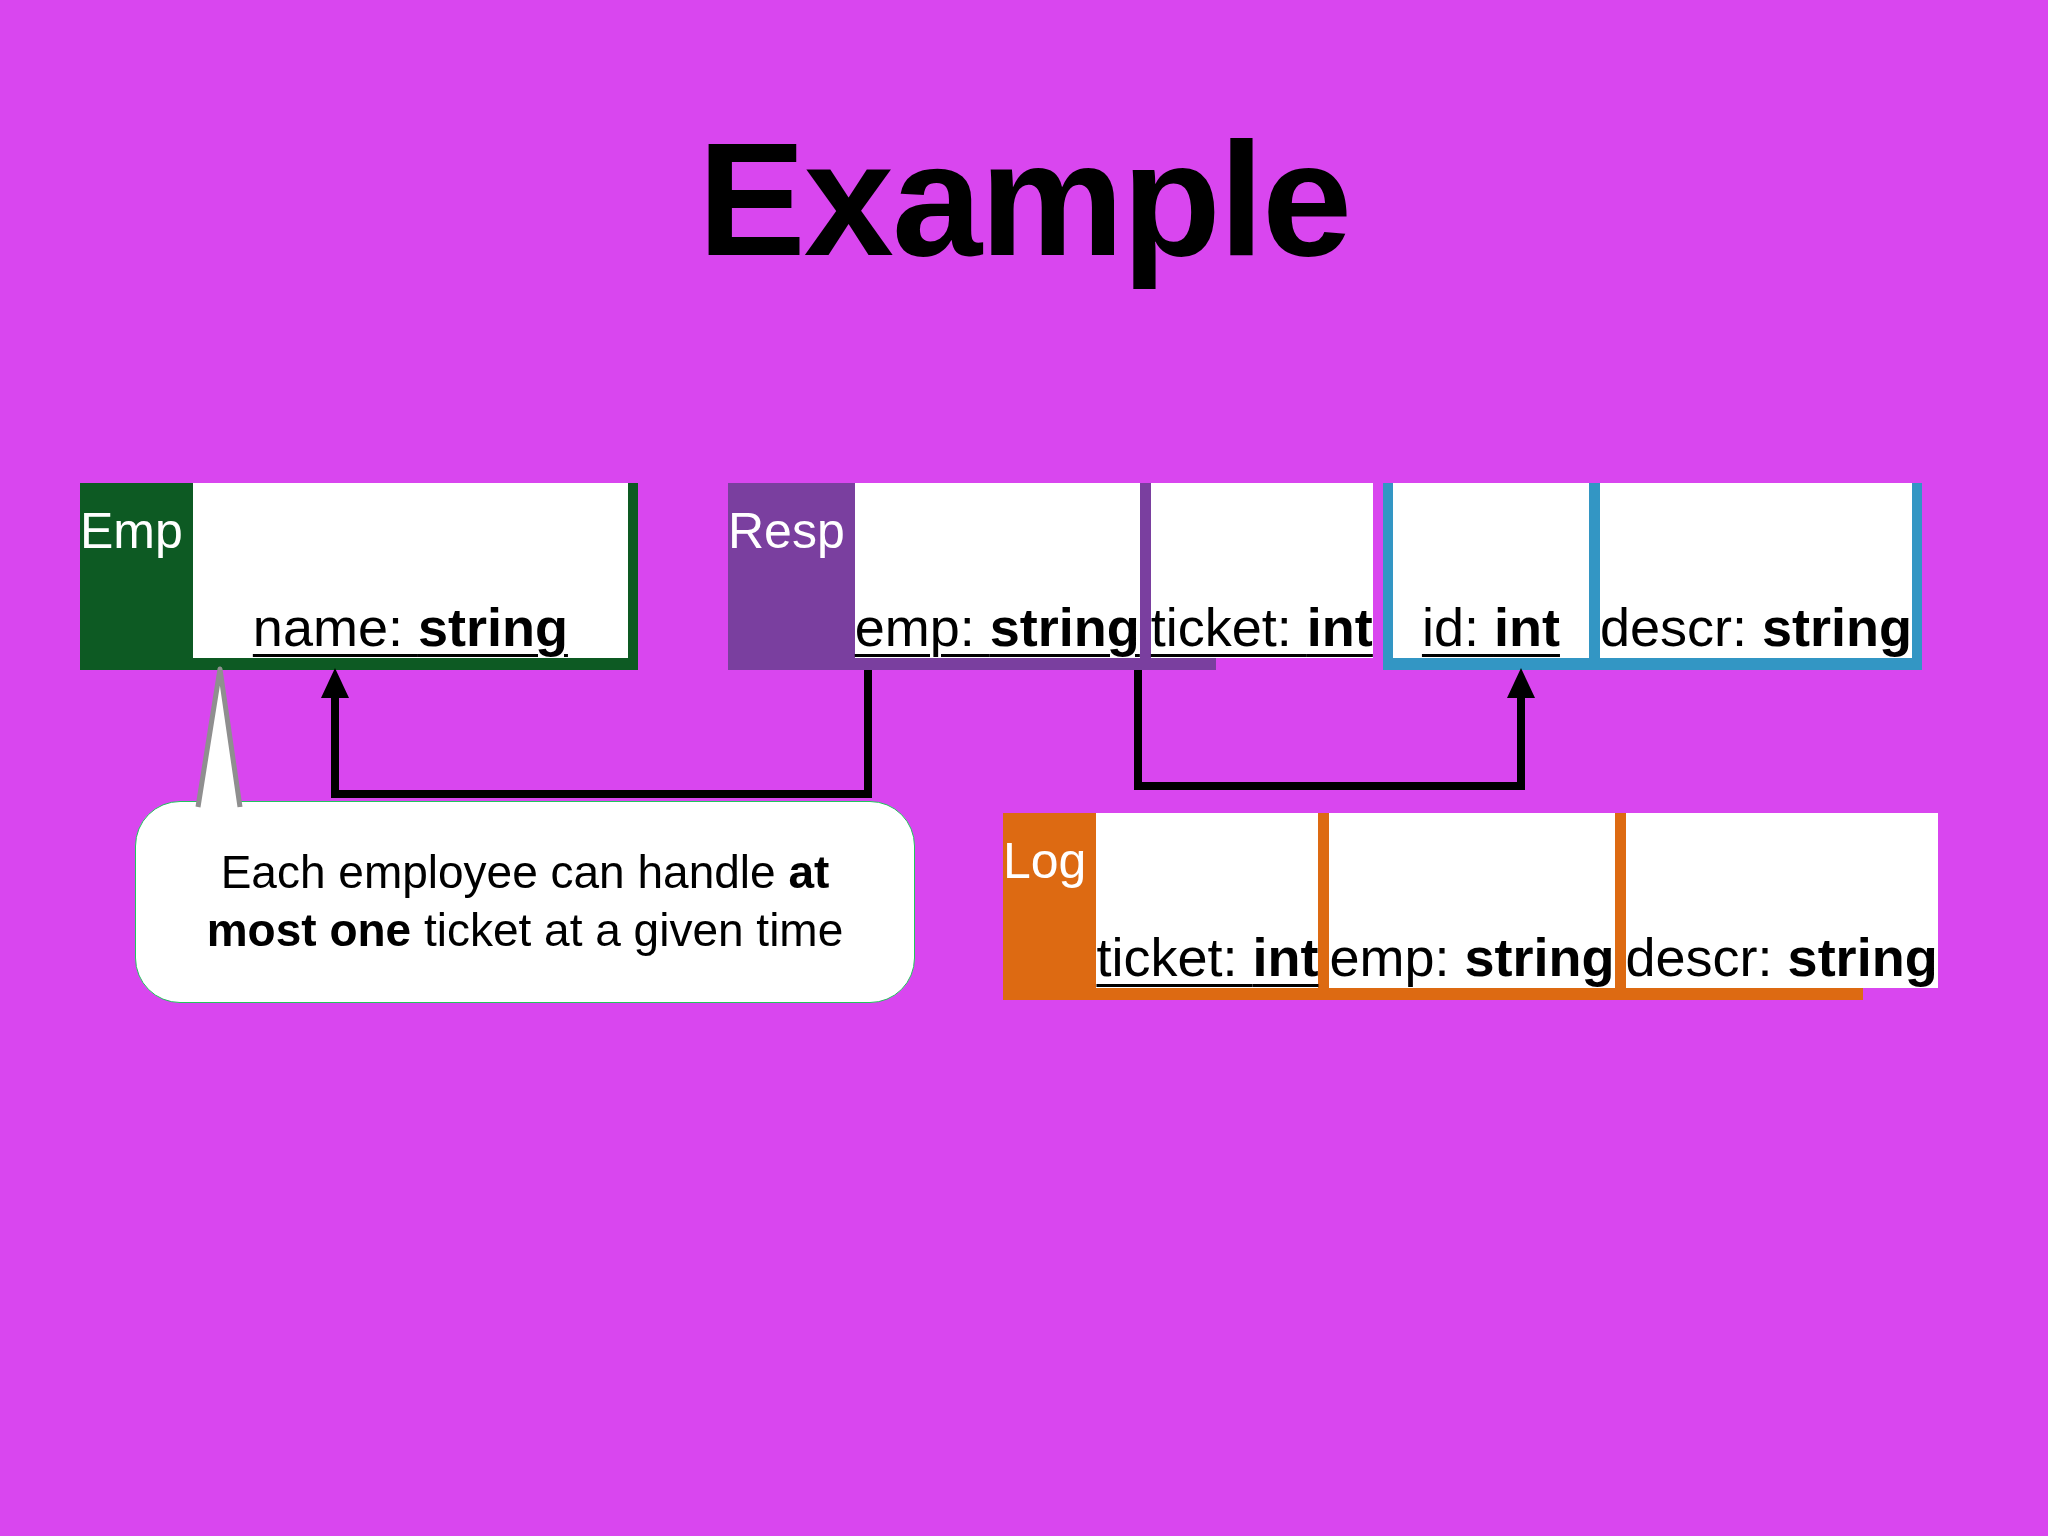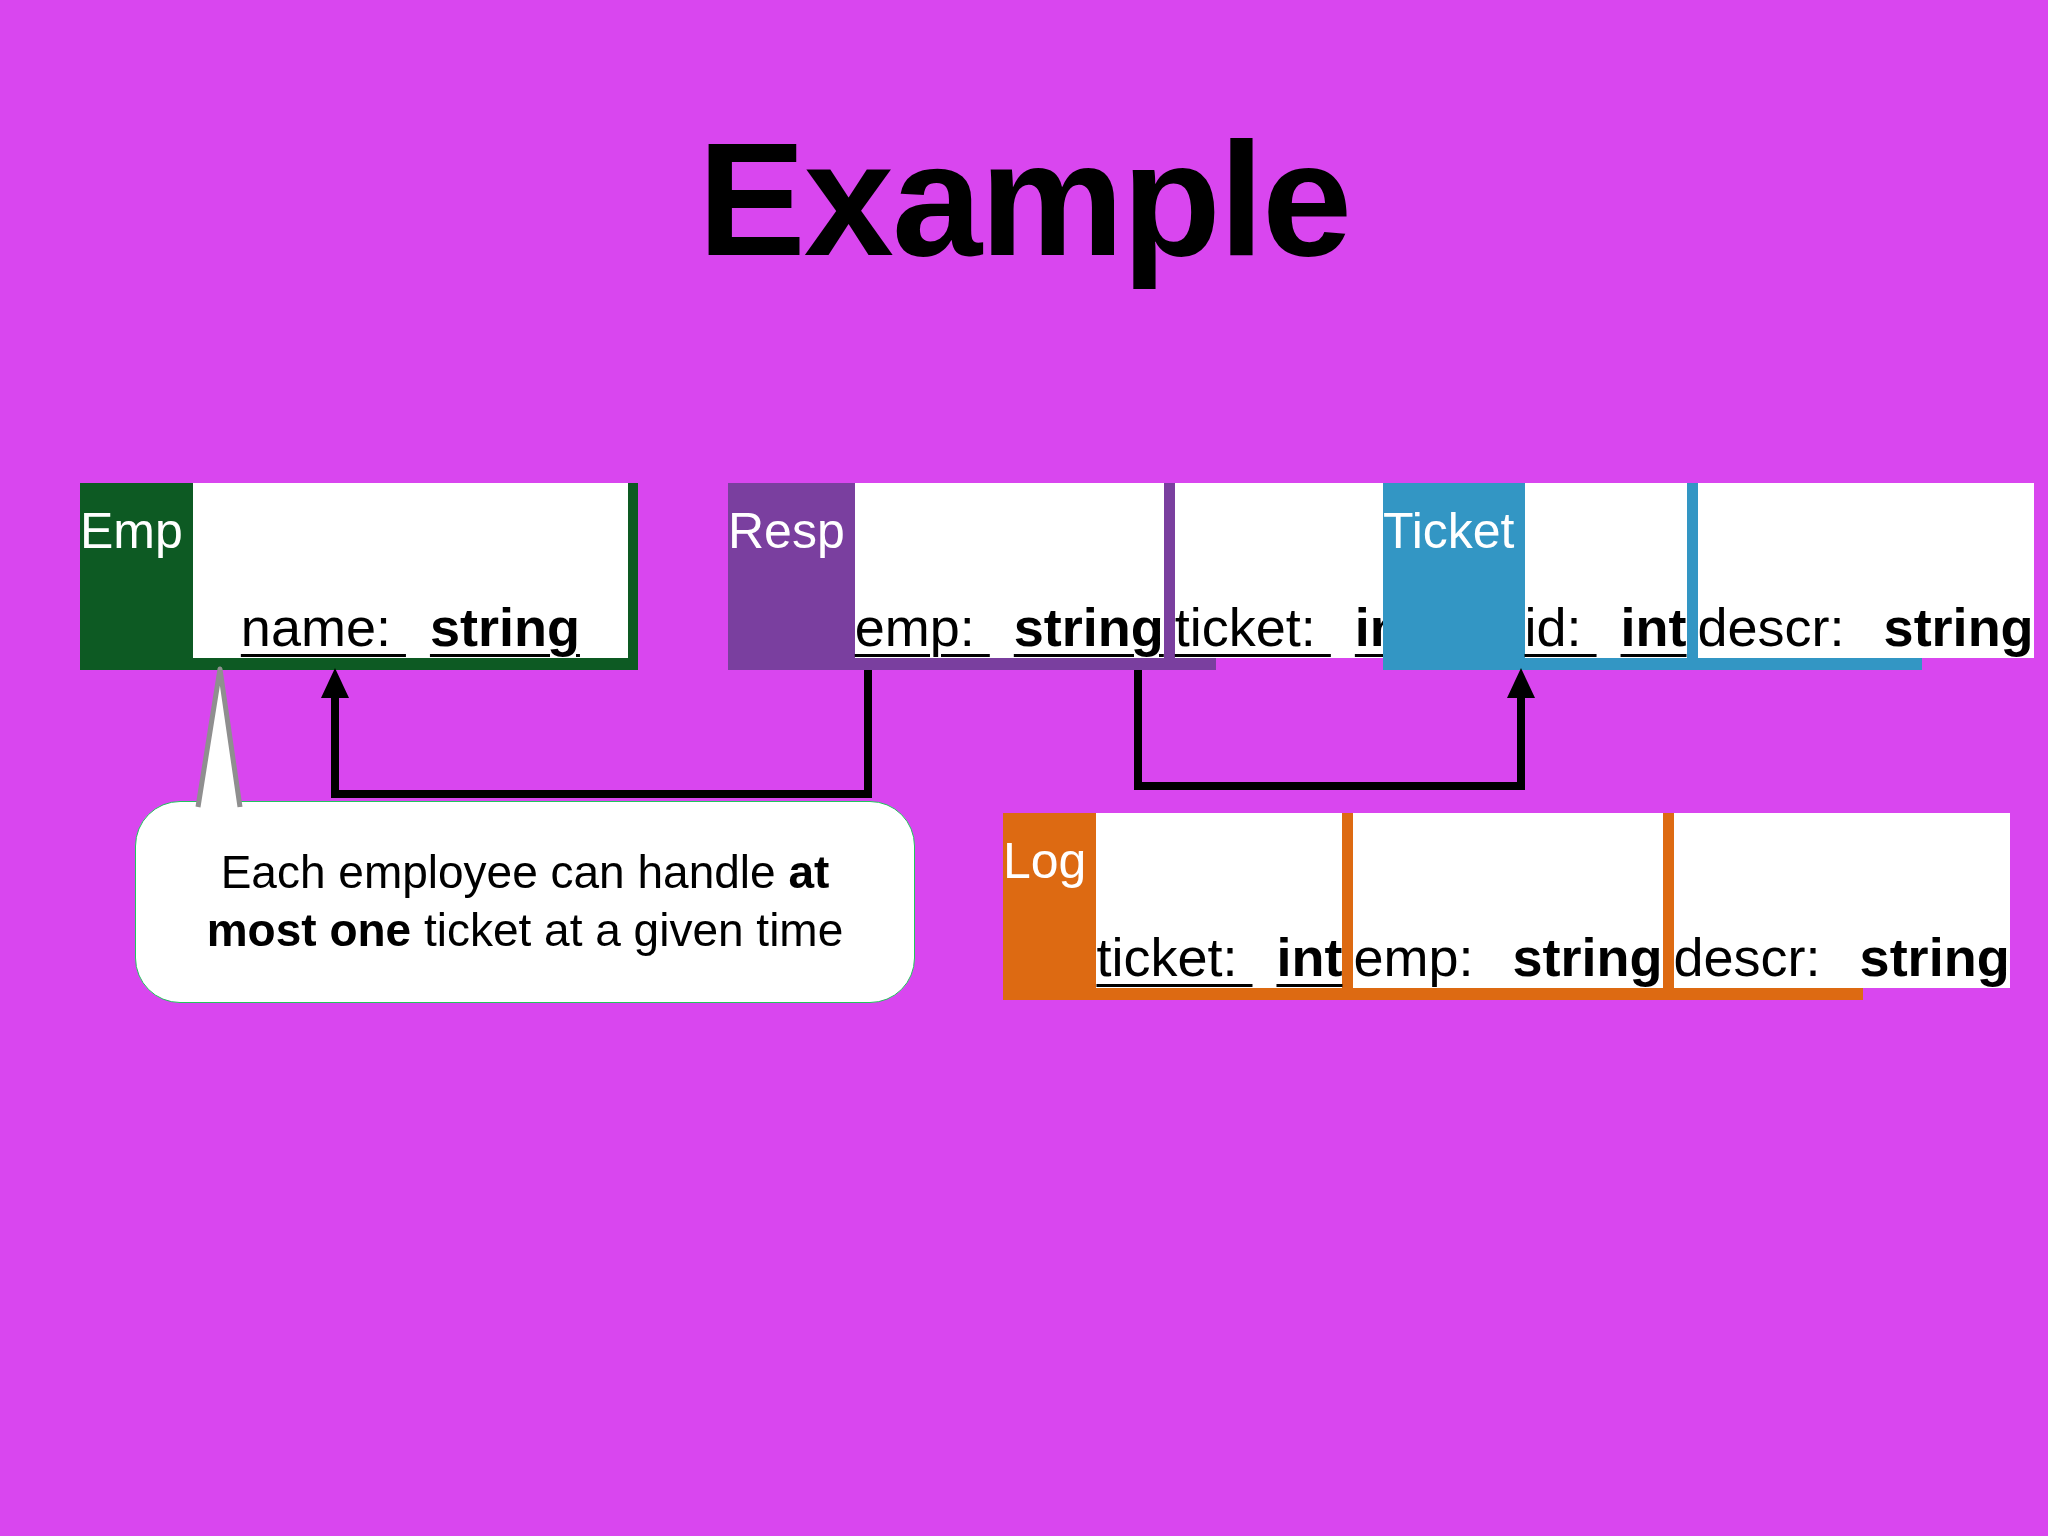--- a/index.html
+++ b/index.html
@@ -51,21 +51,21 @@
     flex: 1;
     background: #ffffff;
     display: flex;
     align-items: flex-end;
     justify-content: center;
     font-size: 54px;
     color: #000000;
     white-space: pre;
   }
   .cell span { white-space: pre; }
-  .cell .ftype { font-weight: 700; margin-left: 24px; }
+  .cell .ftype { font-weight: 700; }
   .cell.key span {
     text-decoration: underline;
     text-decoration-thickness: 3px;
     text-underline-offset: 8px;
   }
 
   
   .seg {
     position: absolute;
     background: #000000;
@@ -131,21 +131,20 @@
       <div class="cell key">
         <span class="flabel">emp: </span><span class="ftype">string</span>
       </div>
       <div class="cell key">
         <span class="flabel">ticket: </span><span class="ftype">int</span>
       </div>
     </div>
   </div>
 
   <div class="entity" style="left: 1383px; top: 483px; width: 539px; background-color: rgb(51, 150, 196);">
-    <div class="entity-header">Ticket</div>
     <div class="cells">
       <div class="cell key">
         <span class="flabel">id: </span><span class="ftype">int</span>
       </div>
       <div class="cell">
         <span class="flabel">descr: </span><span class="ftype">string</span>
       </div>
     </div>
   </div>
 

